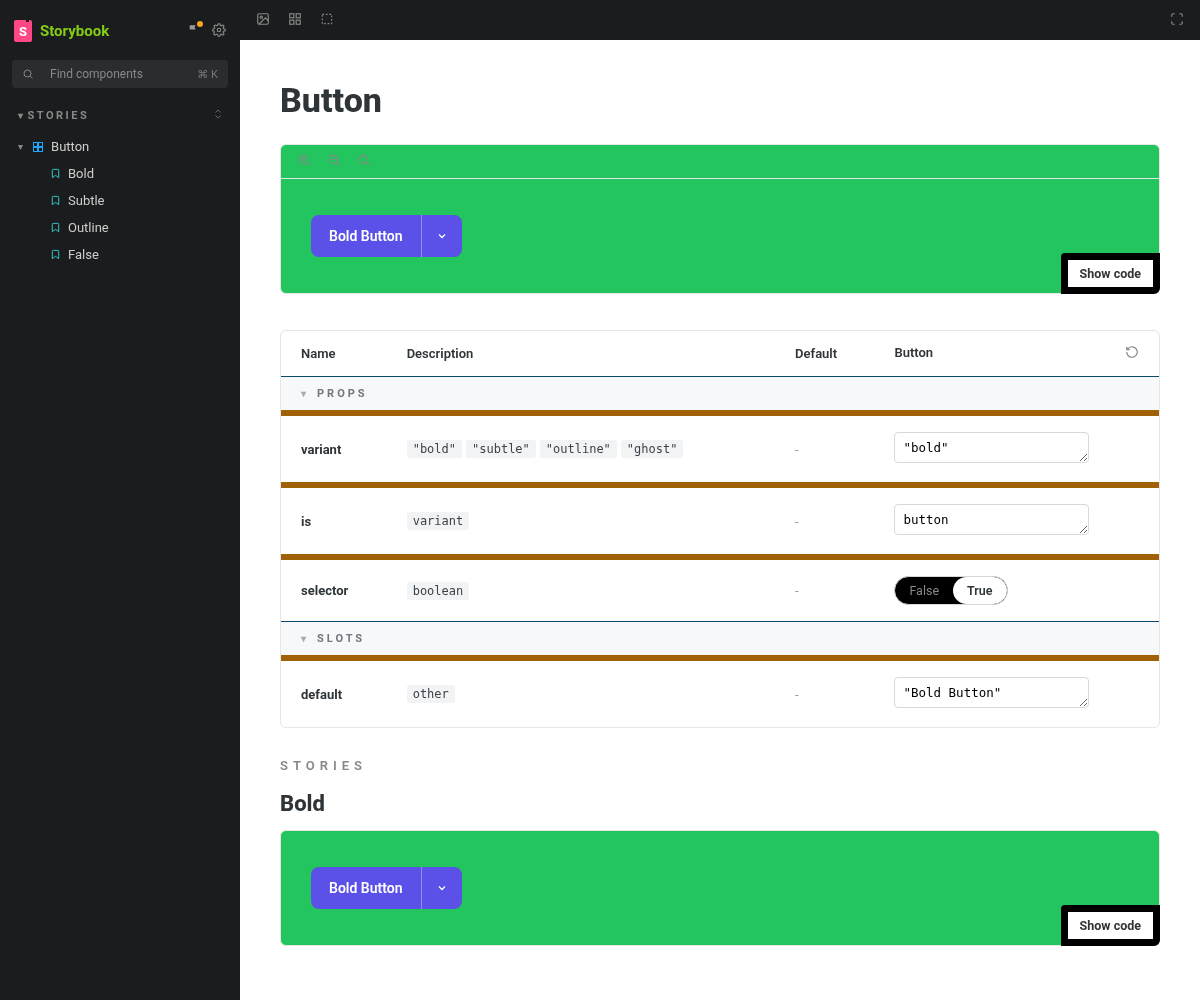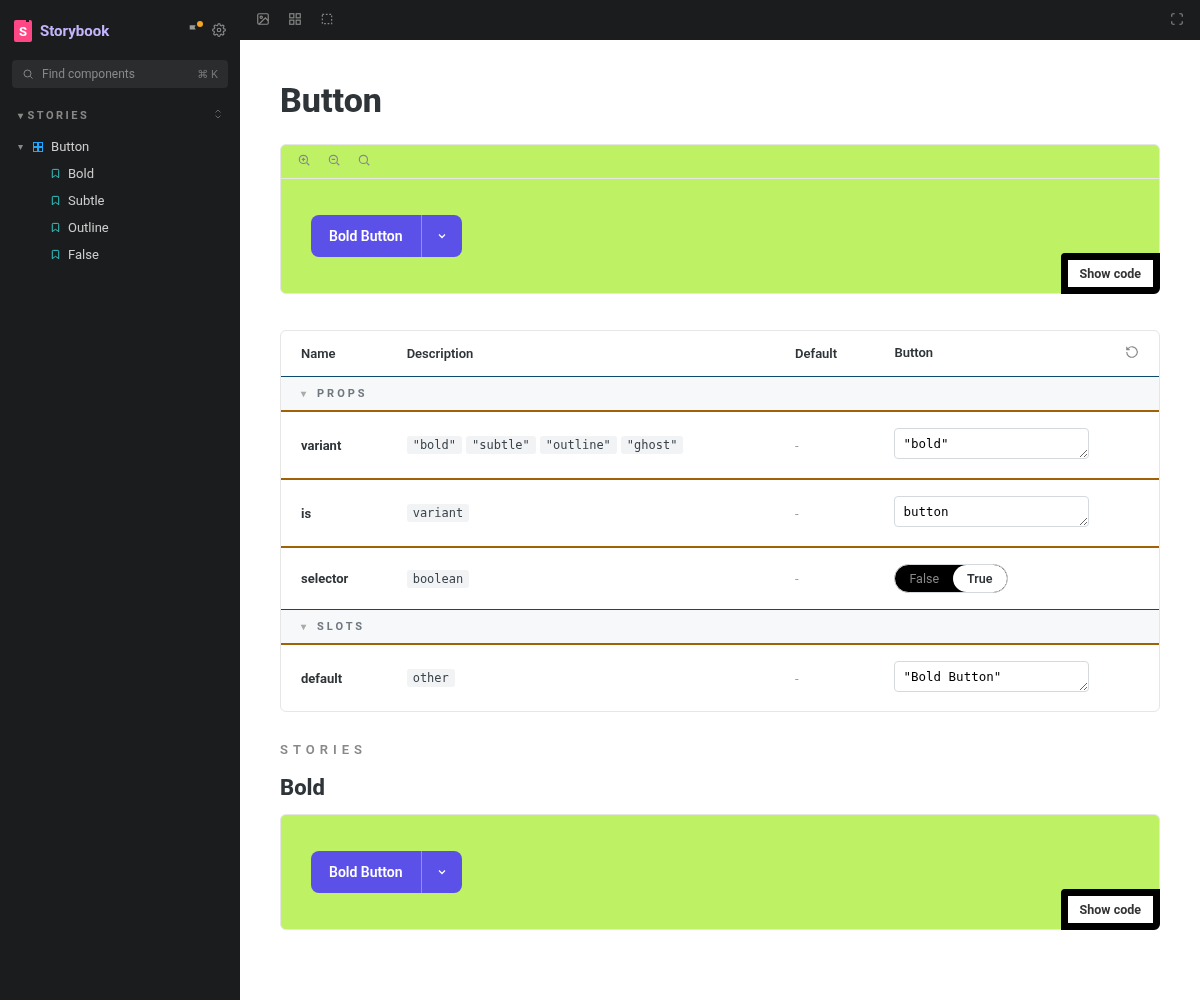--- a/index.html
+++ b/index.html
@@ -5,25 +5,25 @@
 * { margin: 0; padding: 0; box-sizing: border-box; }
 body { font-family: -apple-system, BlinkMacSystemFont, "Segoe UI", Roboto, sans-serif; font-size: 13px; color: #333; background: #fff; }
 .app { display: flex; height: 1000px; width: 1200px; overflow: hidden; }
 
 
 .sidebar { width: 240px; background: #1b1c1d; color: #ccc; display: flex; flex-direction: column; }
 .sb-header { display: flex; align-items: center; padding: 20px 14px 14px; gap: 8px; }
 .sb-logo { display: flex; align-items: center; gap: 8px; flex: 1; }
 .sb-logo-mark { width: 18px; height: 22px; background: #ff4785; border-radius: 2px; display: flex; align-items: center; justify-content: center; color: #fff; font-weight: 700; font-size: 13px; position: relative; }
 .sb-logo-mark::after { content: ""; position: absolute; top: -2px; right: 3px; width: 3px; height: 4px; background: #1b1c1d; }
-.sb-logo-text { color: #c4b5fd; font-weight: 700; font-size: 15px; }
+.sb-logo-text { color: #84cc16; font-weight: 700; font-size: 15px; }
 .sb-header-icons { display: flex; gap: 12px; align-items: center; }
 .flag-icon { position: relative; color: #999; }
 .flag-dot { position: absolute; top: -2px; right: -3px; width: 6px; height: 6px; background: #f5a623; border-radius: 50%; }
-.sb-search { margin: 4px 12px 12px; background: #2a2c2e; border-radius: 4px; padding: 7px 10px; display: flex; align-items: center; gap: 8px; color: #888; font-size: 12px; }
+.sb-search { margin: 4px 12px 12px; background: #2a2c2e; border-radius: 4px; padding: 7px 10px; display: flex; align-items: center; gap: 16px; color: #888; font-size: 12px; }
 .sb-search-text { flex: 1; }
 .sb-search-short { font-size: 11px; color: #777; }
 .sb-section-head { display: flex; align-items: center; padding: 8px 16px 8px 18px; font-size: 11px; letter-spacing: 2.5px; color: #888; font-weight: 700; }
 .sb-section-head .collapse { margin-left: auto; color: #666; }
 .tree { padding: 2px 0; }
 .tree-item { display: flex; align-items: center; padding: 6px 12px 6px 18px; gap: 6px; color: #ccc; font-size: 13px; cursor: pointer; }
 .tree-item.lvl1 { padding-left: 48px; }
 .tree-item.active { background: #1ea7fd; color: #fff; }
 .tree-icon { width: 14px; height: 14px; display: inline-flex; align-items: center; justify-content: center; }
 .caret { color: #888; font-size: 10px; margin-right: 2px; }
@@ -33,39 +33,39 @@
 
 
 .main { flex: 1; display: flex; flex-direction: column; background: #fff; overflow: hidden; }
 .topbar { height: 40px; background: #1b1c1d; display: flex; align-items: center; padding: 0 16px; gap: 18px; }
 .topbar .spacer { flex: 1; }
 .tb-icon { color: #888; cursor: pointer; }
 .content { flex: 1; overflow-y: auto; padding: 0; background: #fff; }
 .doc { padding: 40px 40px 40px; }
 .doc h1 { font-size: 34px; font-weight: 800; color: #2e3438; margin-bottom: 24px; }
 
-.preview-block { border: 1px solid #e6e6e6; border-radius: 6px; margin-bottom: 36px; position: relative; background: #bef264; }
+.preview-block { border: 1px solid #e6e6e6; border-radius: 6px; margin-bottom: 36px; position: relative; background: #22c55e; }
 .preview-toolbar { border-bottom: 1px solid #e6e6e6; padding: 8px 16px; display: flex; gap: 16px; }
 .pv-icon { color: #888; cursor: pointer; }
 .preview-canvas { padding: 36px 30px; }
 .show-code { position: absolute; bottom: -1px; right: -1px; border: 7px solid #000000; border-radius: 4px 0 6px 0; background: #fff; padding: 6px 12px; font-size: 12.5px; font-weight: 700; cursor: pointer; }
 
 
 .bold-btn { display: inline-flex; align-items: stretch; background: #5b50e8; color: #fff; border-radius: 8px; overflow: hidden; font-weight: 600; font-size: 14px; }
 .bold-btn-label { padding: 13px 18px; }
 .bold-btn-sep { width: 1px; background: rgba(255,255,255,0.35); }
 .bold-btn-caret { padding: 13px 14px; display: flex; align-items: center; }
 
 
 .args-table { width: 100%; border: 1px solid #e6e6e6; border-radius: 6px; border-collapse: separate; border-spacing: 0; }
 .args-head-row th { text-align: left; font-weight: 600; font-size: 13px; color: #2e3438; padding: 14px 20px; }
 .args-head-row th:last-child { text-align: right; }
 .section-row td { background: #f6f8fa; padding: 10px 20px; font-size: 11px; letter-spacing: 3px; color: #70777e; font-weight: 700; border-top: 1px solid #0c4a6e; }
 .section-caret { color: #aaa; margin-right: 8px; font-size: 10px; }
-.arg-row td { padding: 16px 20px; border-top: 2px solid #a16207; vertical-align: middle; font-size: 13px; }
+.arg-row td { padding: 16px 20px; border-top: 6px solid #a16207; vertical-align: middle; font-size: 13px; }
 .arg-name { font-weight: 700; color: #2e3438; }
 .type-chip { display: inline-block; background: #f2f3f5; border-radius: 3px; padding: 2px 6px; font-family: ui-monospace, Menlo, monospace; font-size: 12px; color: #3b434b; margin-right: 4px; }
 .default-dash { color: #999; }
 .ctrl-input { width: 195px; border: 1px solid #d6d9dc; border-radius: 4px; padding: 7px 8px; font-family: ui-monospace, Menlo, monospace; font-size: 12.5px; resize: vertical; min-height: 30px; }
 .bool-toggle { display: inline-flex; border: 1px solid #d6d9dc; border-radius: 20px; overflow: hidden; background: #000000; font-size: 12.5px; }
 .bool-opt { padding: 6px 14px; cursor: pointer; color: #888; }
 .bool-opt.active { background: #fff; color: #2e3438; font-weight: 600; border-radius: 20px; }
 .reset-icon { color: #888; cursor: pointer; }
 
 .stories-heading { font-size: 13px; letter-spacing: 5px; color: #888; font-weight: 600; margin: 30px 0 18px; }

